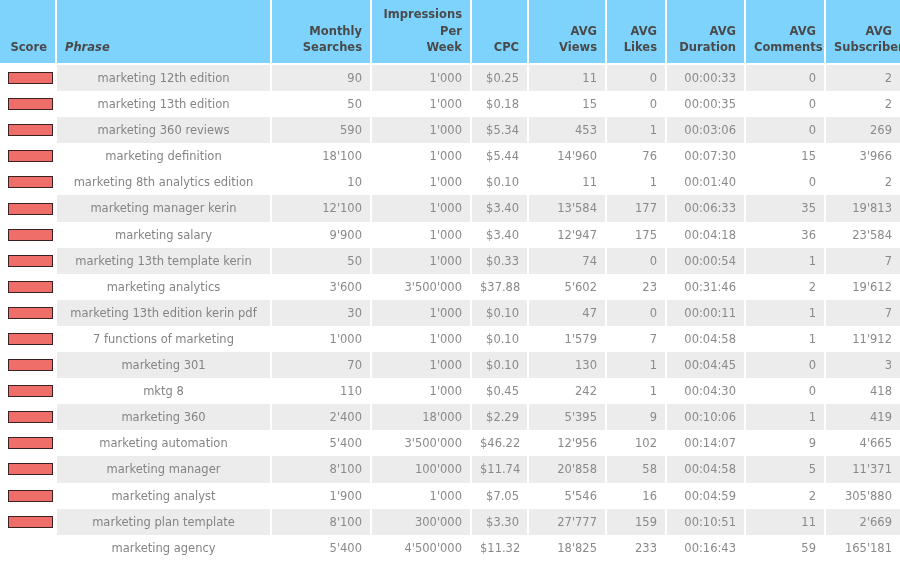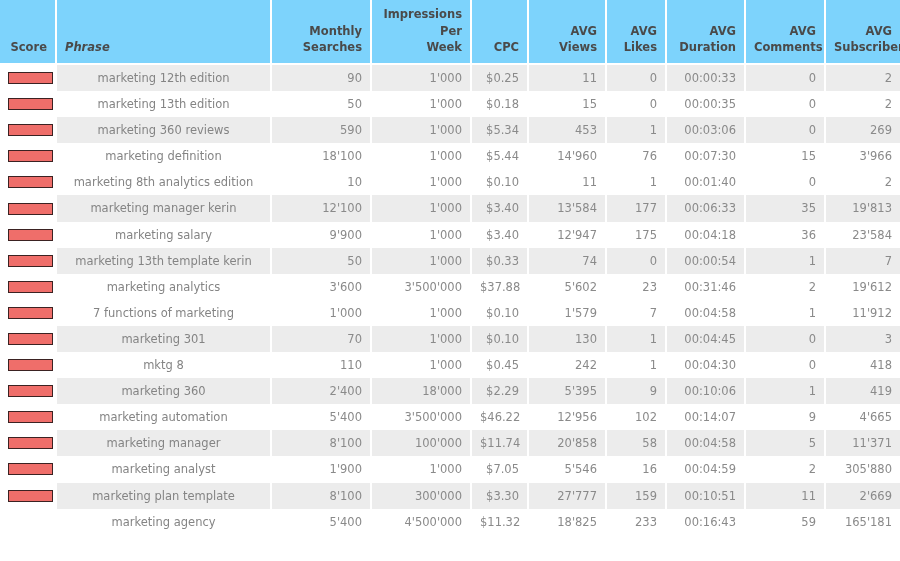--- a/index.html
+++ b/index.html
@@ -262,20 +262,34 @@
         <td class="c-phrase">marketing analytics</td>
         <td class="c-num">3'600</td>
         <td class="c-num">3'500'000</td>
         <td class="c-num">$37.88</td>
         <td class="c-num">5'602</td>
         <td class="c-num">23</td>
         <td class="c-num">00:31:46</td>
         <td class="c-num">2</td>
         <td class="c-num">19'612</td>
       </tr>
+      <tr class="odd">
+        <td class="c-score">
+          <span class="score-bar"></span>
+        </td>
+        <td class="c-phrase">marketing 13th edition kerin pdf</td>
+        <td class="c-num">30</td>
+        <td class="c-num">1'000</td>
+        <td class="c-num">$0.10</td>
+        <td class="c-num">47</td>
+        <td class="c-num">0</td>
+        <td class="c-num">00:00:11</td>
+        <td class="c-num">1</td>
+        <td class="c-num">7</td>
+      </tr>
       <tr class="even">
         <td class="c-score">
           <span class="score-bar"></span>
         </td>
         <td class="c-phrase">7 functions of marketing</td>
         <td class="c-num">1'000</td>
         <td class="c-num">1'000</td>
         <td class="c-num">$0.10</td>
         <td class="c-num">1'579</td>
         <td class="c-num">7</td>

